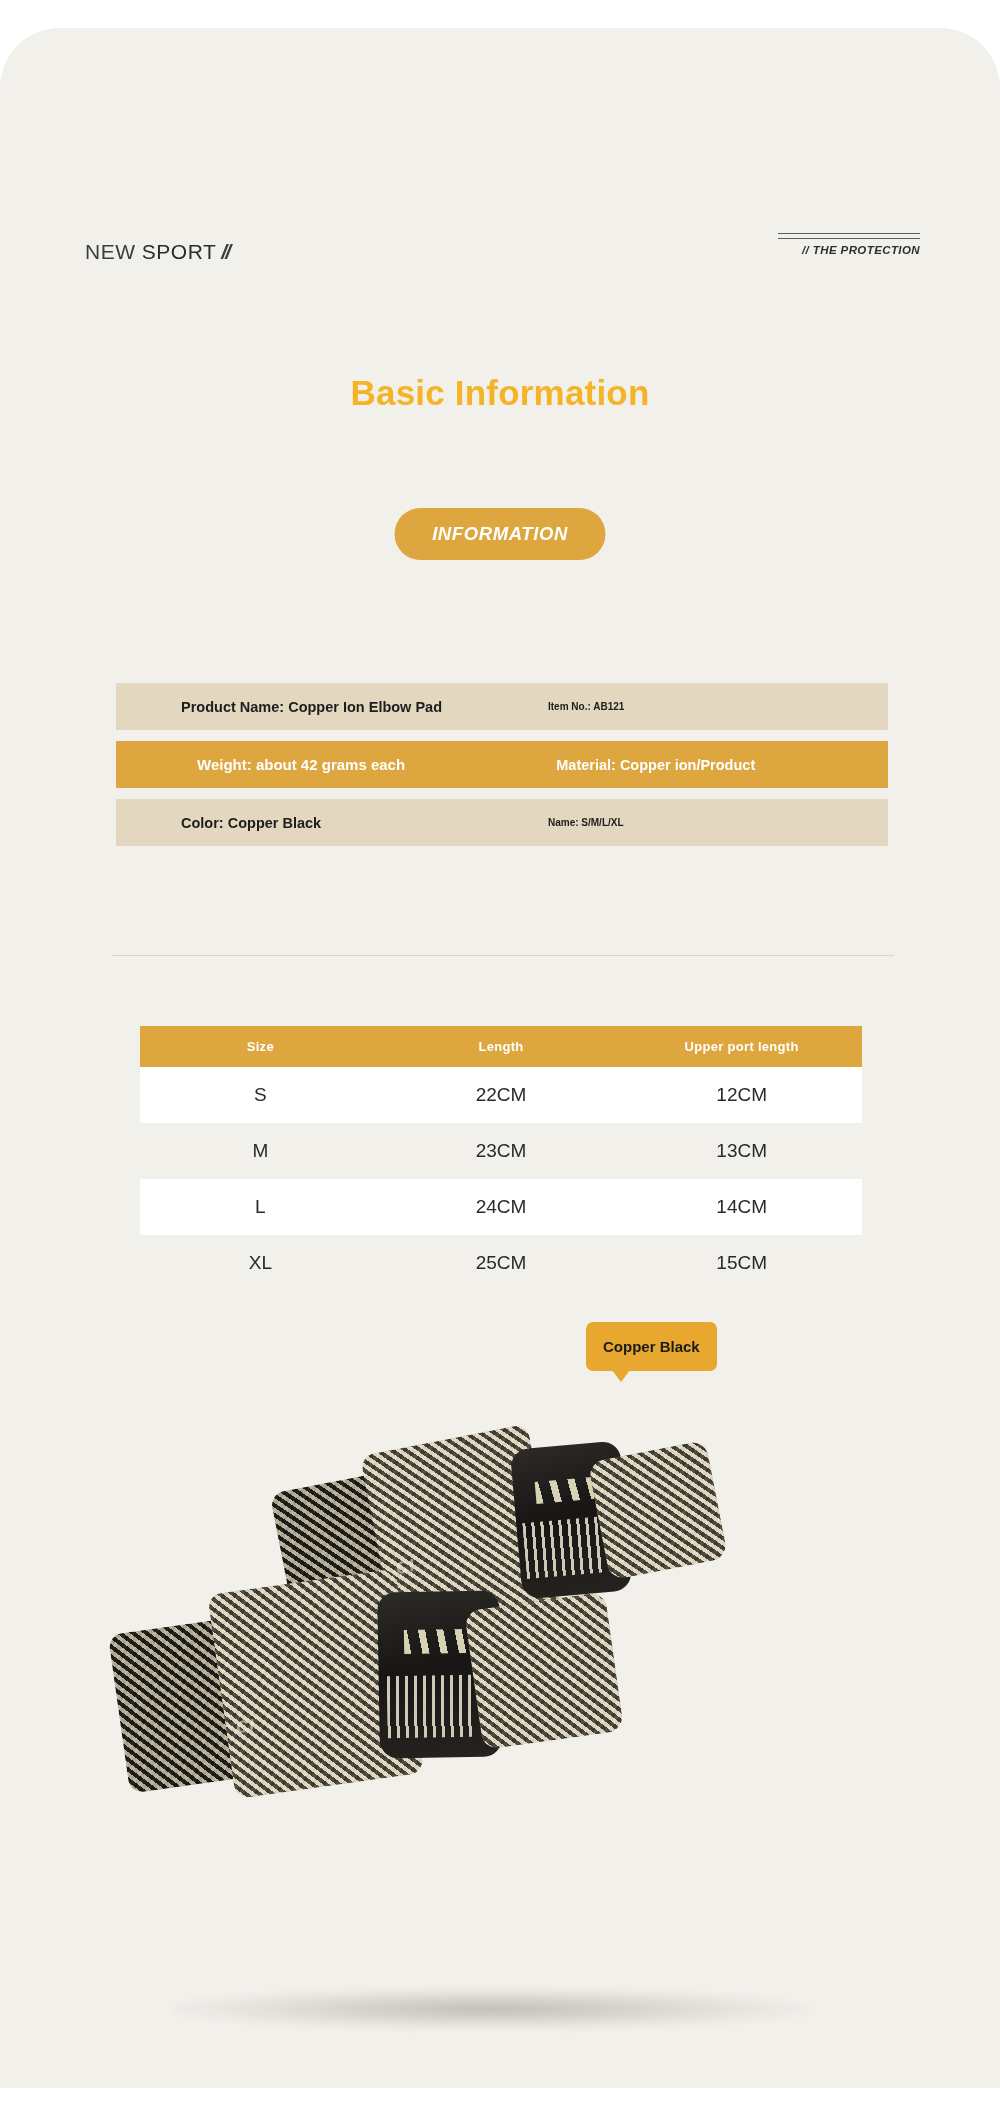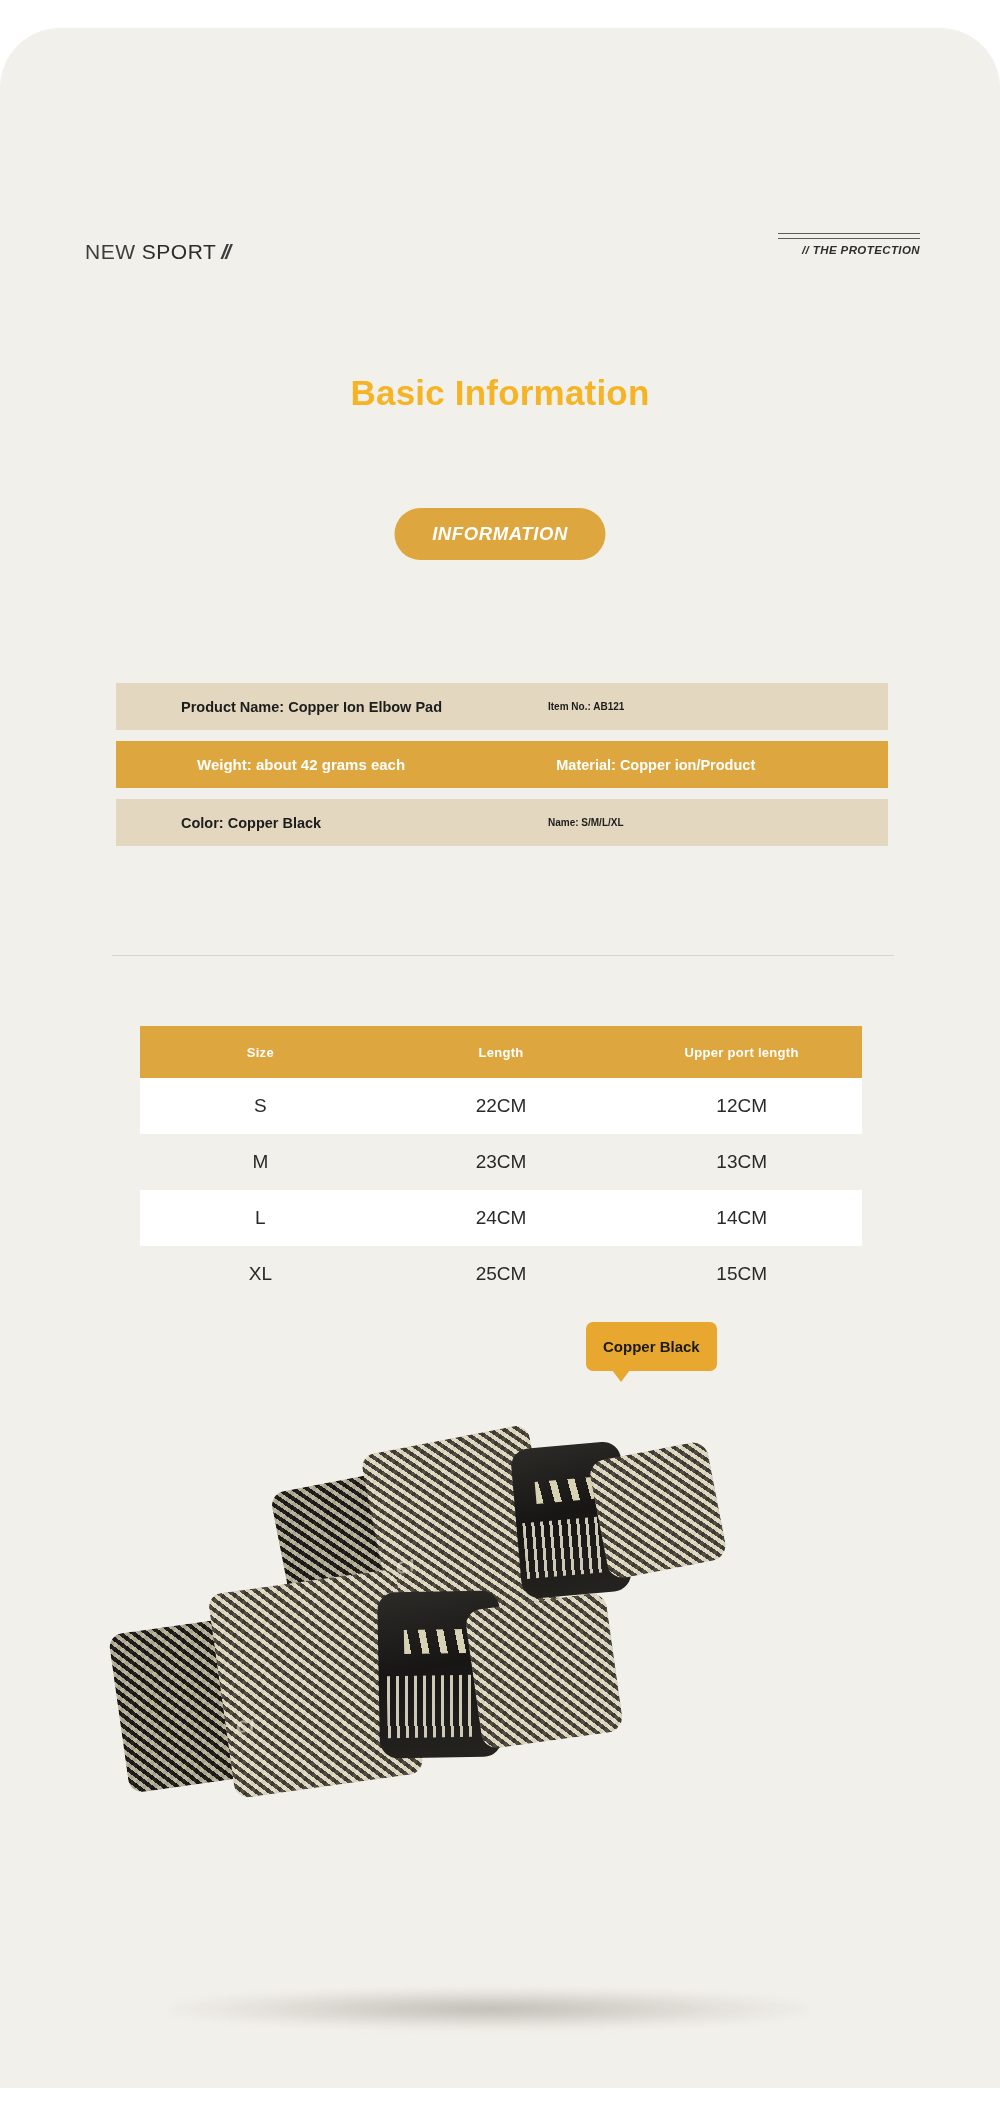--- a/index.html
+++ b/index.html
@@ -165,21 +165,21 @@
     left: 140px;
     top: 998px;
     width: 722px;
     border-collapse: collapse;
   }
   .size-table th {
     background: #dda63f;
     color: #ffffff;
     font-size: 13px;
     font-weight: 700;
-    height: 52px;
+    height: 41px;
     letter-spacing: 0.3px;
   }
   .size-table td {
     height: 56px;
     text-align: center;
     font-size: 19px;
     color: #2a2a2a;
     font-weight: 400;
   }
   .size-table tr.odd td { background: #ffffff; }

